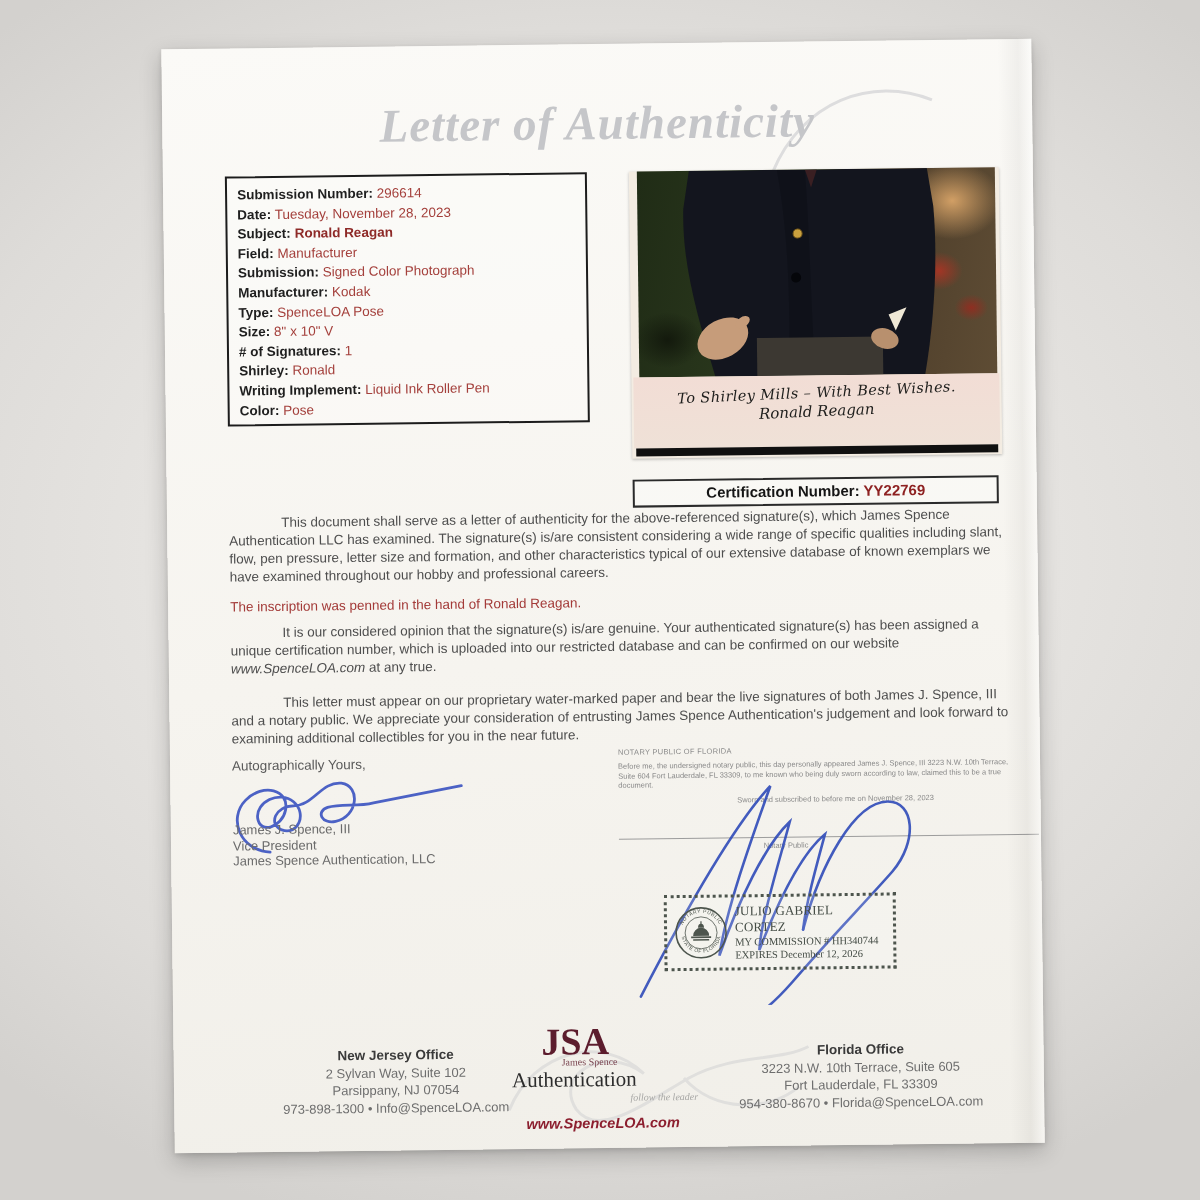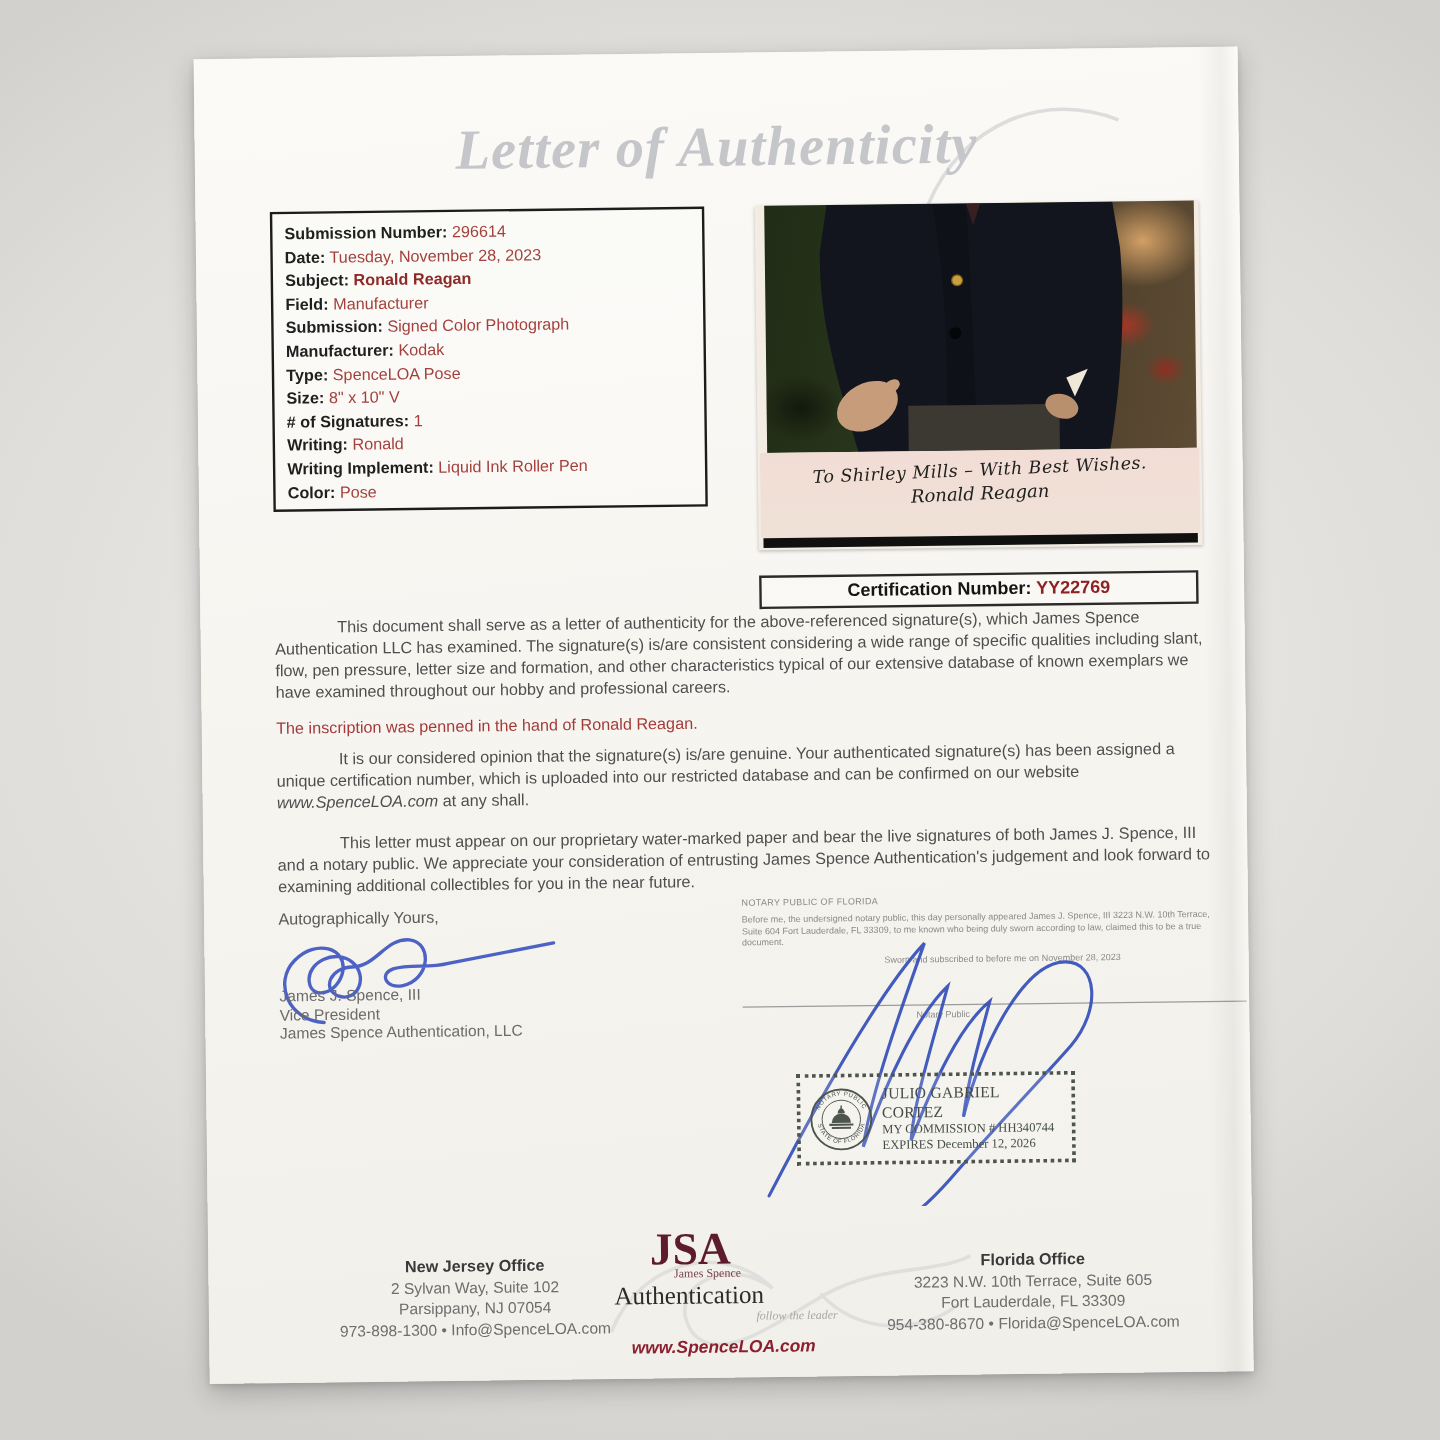--- a/index.html
+++ b/index.html
@@ -131,21 +131,21 @@
   <div class="abs sub-box">
     <div class="sub-row"><span class="sub-label">Submission Number:</span> <span class="sub-val">296614</span></div>
     <div class="sub-row"><span class="sub-label">Date:</span> <span class="sub-val">Tuesday, November 28, 2023</span></div>
     <div class="sub-row"><span class="sub-label">Subject:</span> <span class="sub-val bold">Ronald Reagan</span></div>
     <div class="sub-row"><span class="sub-label">Field:</span> <span class="sub-val">Manufacturer</span></div>
     <div class="sub-row"><span class="sub-label">Submission:</span> <span class="sub-val">Signed Color Photograph</span></div>
     <div class="sub-row"><span class="sub-label">Manufacturer:</span> <span class="sub-val">Kodak</span></div>
     <div class="sub-row"><span class="sub-label">Type:</span> <span class="sub-val">SpenceLOA Pose</span></div>
     <div class="sub-row"><span class="sub-label">Size:</span> <span class="sub-val">8" x 10" V</span></div>
     <div class="sub-row"><span class="sub-label"># of Signatures:</span> <span class="sub-val">1</span></div>
-    <div class="sub-row"><span class="sub-label">Writing:</span> <span class="sub-val">Ronald</span></div>
+    <div class="sub-row"><span class="sub-label">Shirley:</span> <span class="sub-val">Ronald</span></div>
     <div class="sub-row"><span class="sub-label">Writing Implement:</span> <span class="sub-val">Liquid Ink Roller Pen</span></div>
     <div class="sub-row"><span class="sub-label">Color:</span> <span class="sub-val">Pose</span></div>
   </div>
 
   <div class="abs photo">
     <div class="photo-img">
       <svg width="358" height="206" viewBox="0 0 358 206">
         <path d="M52,0 L46,38 C44,92 58,142 76,206 L286,206 C296,150 300,90 296,38 L290,0 Z" fill="#13151e"></path>
         <path d="M140,0 C150,60 152,120 150,206 L176,206 C172,120 172,60 168,0 Z" fill="#0c0e15" opacity=".55"></path>
         <rect x="118" y="168" width="126" height="38" fill="#3c3832"></rect>
@@ -165,21 +165,21 @@
     <div class="photo-strip"></div>
   </div>
 
   <div class="abs cert-box">
     <span class="cert-label">Certification Number:</span>
     <span class="cert-num">YY22769</span>
   </div>
 
   <div class="abs para indent" style="top:466px;">This document shall serve as a letter of authenticity for the above-referenced signature(s), which James Spence Authentication LLC has examined.  The signature(s) is/are consistent considering a wide range of specific qualities including slant, flow, pen pressure, letter size and formation, and other characteristics typical of our extensive database of known exemplars we have examined throughout our hobby and professional careers.</div>
   <div class="abs red-line" style="top:551px;">The inscription was penned in the hand of Ronald Reagan.</div>
-  <div class="abs para indent" style="top:576px;"><span>It is our considered opinion that the signature(s) is/are genuine. Your authenticated signature(s) has been assigned a unique certification number, which is uploaded into our restricted database and can be confirmed on our website </span><span class="www">www.SpenceLOA.com</span><span> at any shall.</span></div>
+  <div class="abs para indent" style="top:576px;"><span>It is our considered opinion that the signature(s) is/are genuine. Your authenticated signature(s) has been assigned a unique certification number, which is uploaded into our restricted database and can be confirmed on our website </span><span class="www">www.SpenceLOA.com</span><span> at any true.</span></div>
   <div class="abs para indent" style="top:646px;">This letter must appear on our proprietary water-marked paper and bear the live signatures of both James J. Spence, III and a notary public. We appreciate your consideration of entrusting James Spence Authentication's judgement and look forward to examining additional collectibles for you in the near future.</div>
 
   <div class="abs salutation">Autographically Yours,</div>
   <svg class="abs" style="left:55px;top:716px;width:310px;height:100px;" viewBox="0 0 310 100">
     <path d="M44,88 C14,86 2,54 20,36 C38,18 64,26 60,46 C56,64 34,70 32,54 C30,38 54,26 68,38 C82,50 72,72 56,66 C42,60 50,42 68,42 C88,42 96,18 116,20 C136,23 132,54 110,58 C96,61 90,48 102,44 C116,40 132,44 148,40 L236,24" fill="none" stroke="#3a52c0" stroke-width="2.8" stroke-linecap="round" opacity=".9"></path>
   </svg>
   <div class="abs spence-block">
     <div>James J. Spence, III</div>
     <div>Vice President</div>
     <div>James Spence Authentication, LLC</div>

